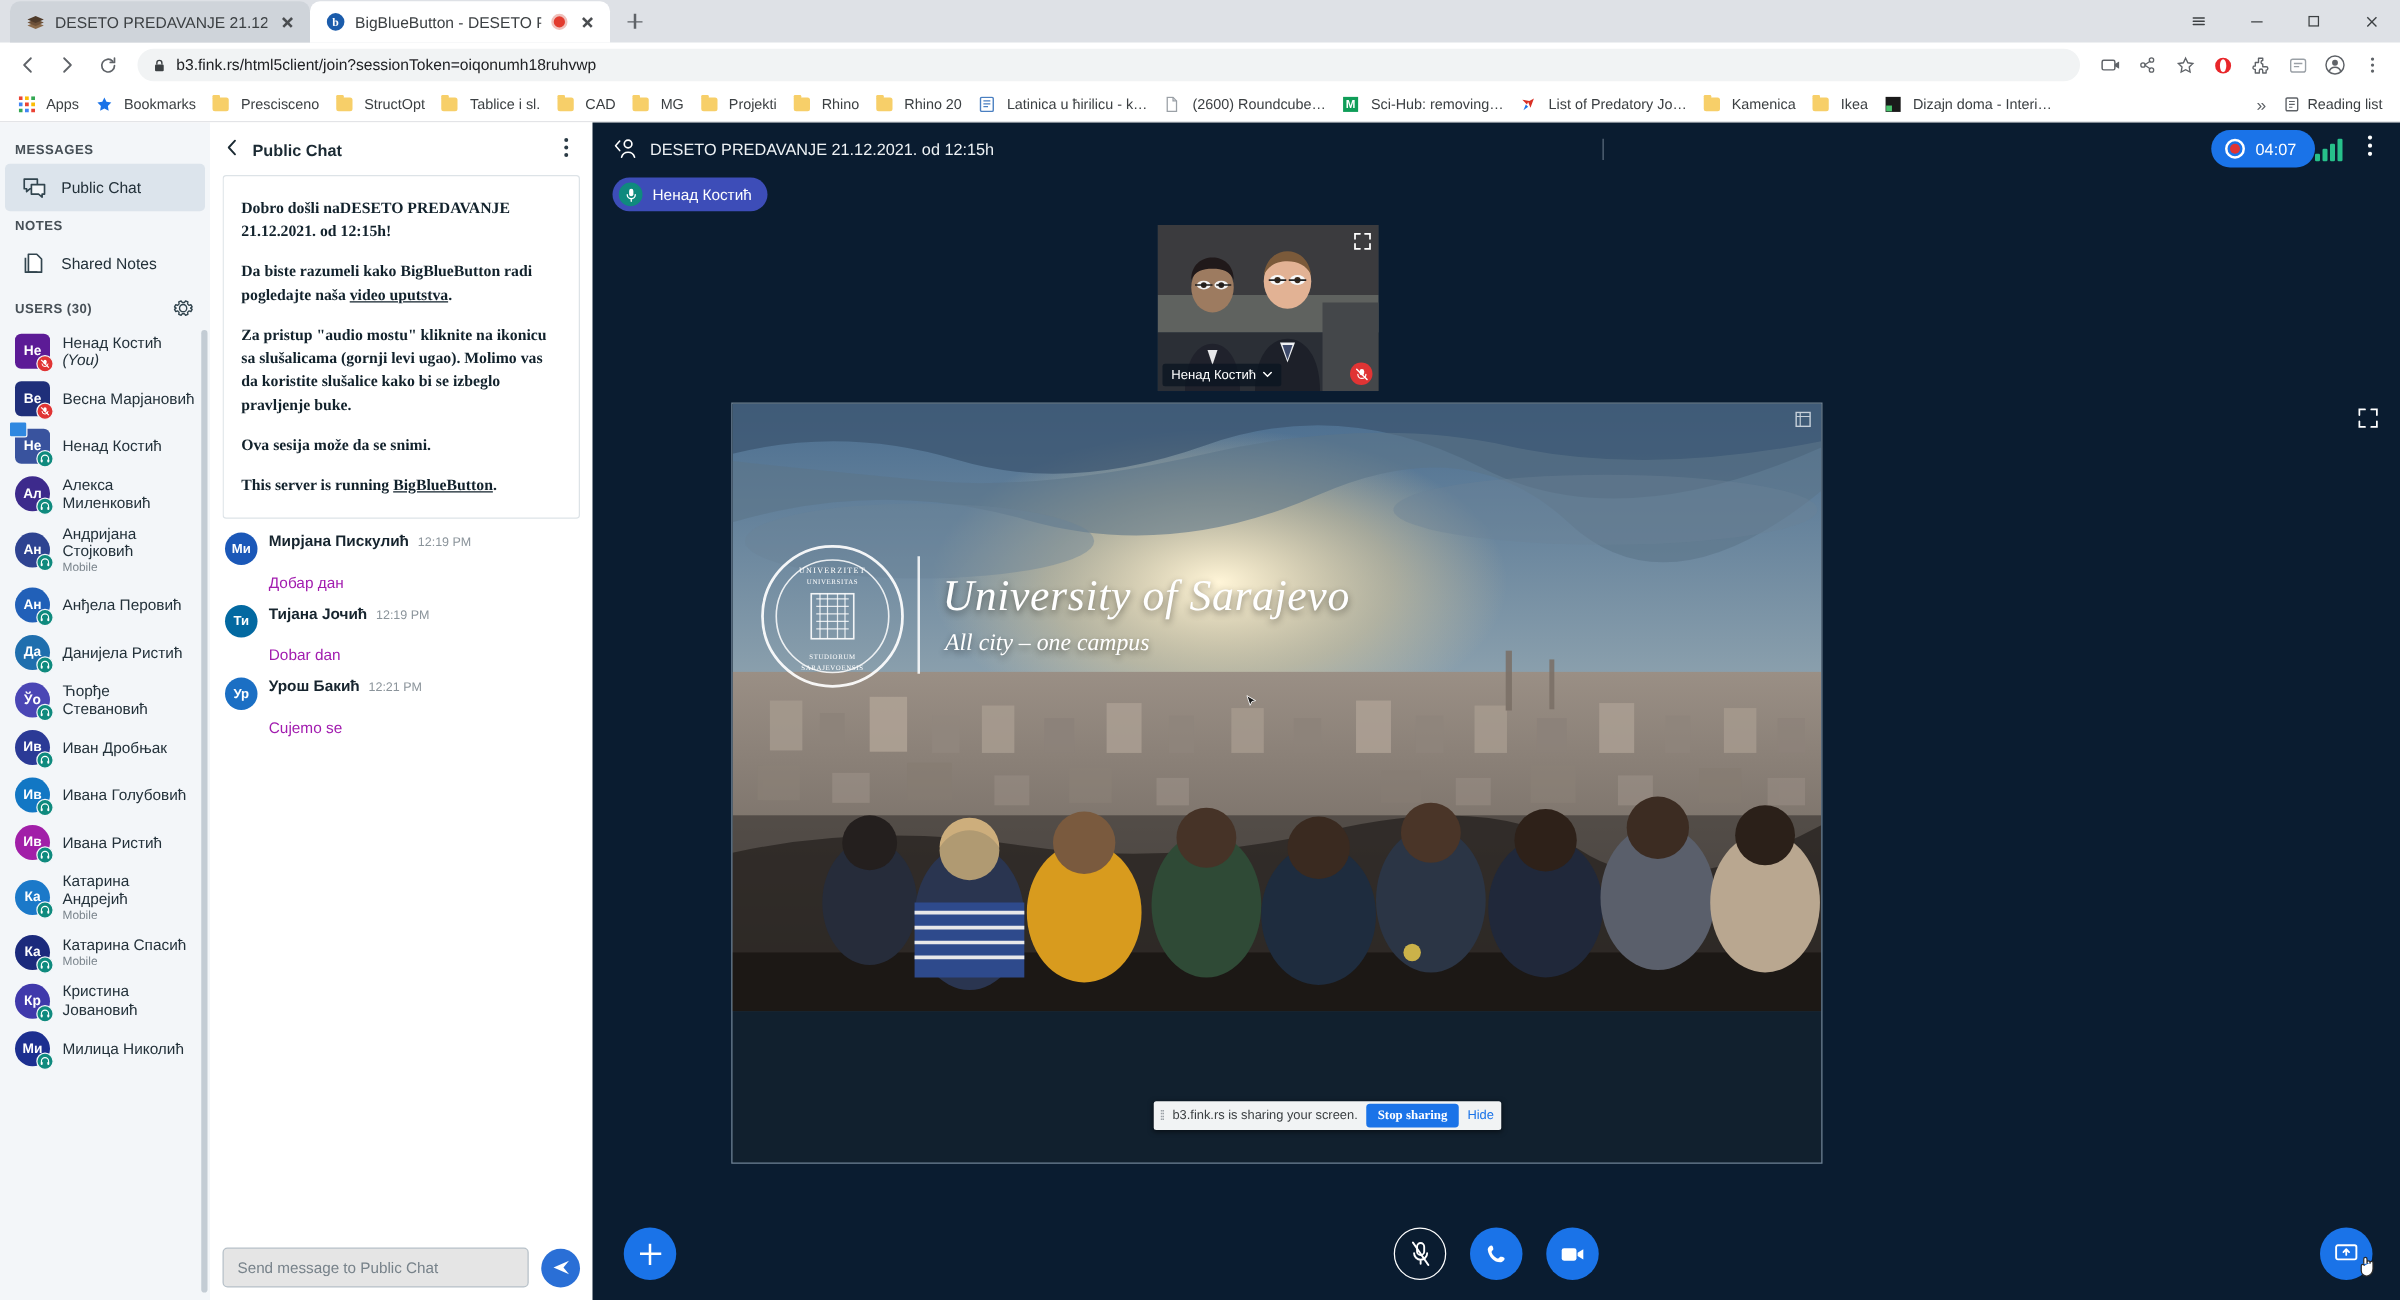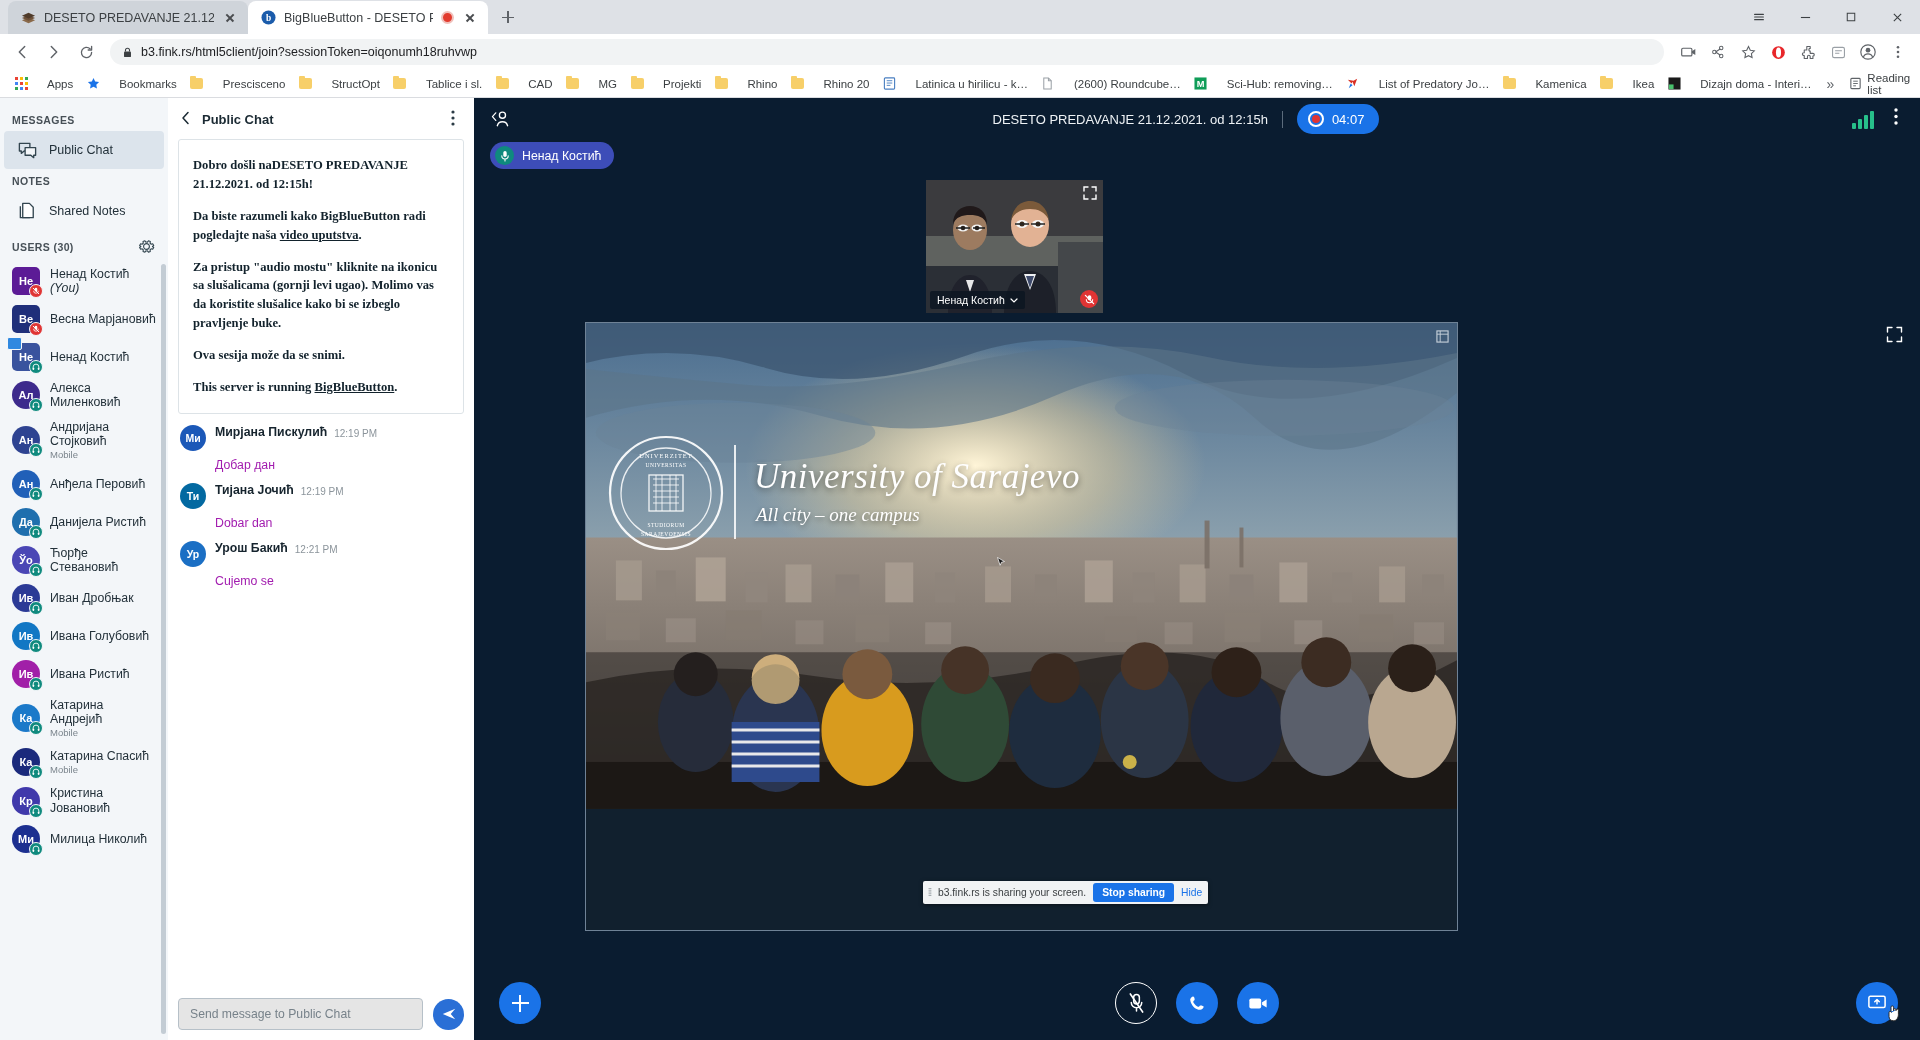--- a/index.html
+++ b/index.html
@@ -54,21 +54,21 @@
   }
   .lock { width: 11px; height: 11px; flex:0 0 11px; }
   .tb-icons { display:flex; align-items:center; gap: 2px; }
   .tb-icon { width: 28px; height: 28px; display:flex; align-items:center; justify-content:center; color:#5f6368; }
 
   .bookmarks {
     height: 28px; background: #fff; display: flex; align-items: center;
     padding: 0 8px; gap: 1px; font-size: 11.5px; color: #3c4043;
     border-bottom: 1px solid #dadce0; flex: 0 0 28px;
   }
-  .bm { display: flex; align-items: center; gap: 19px; padding: 3px 6px; border-radius: 4px; white-space: nowrap; }
+  .bm { display: flex; align-items: center; gap: 9px; padding: 3px 6px; border-radius: 4px; white-space: nowrap; }
   .bm-ico { width: 14px; height: 14px; flex: 0 0 14px; display:flex; align-items:center; justify-content:center; }
   .folder { width: 13px; height: 11px; background: #f7cf69; border-radius: 1px 2px 2px 2px; position: relative; }
   .folder::before { content:''; position:absolute; left:0; top:-2.5px; width:6px; height:3px; background:#f7cf69; border-radius:1px 1px 0 0; }
   .bm-spacer { flex: 1; }
   .overflow-btn { padding: 3px 7px; color:#5f6368; font-size: 14px; }
   .readinglist { display:flex; align-items:center; gap:5px; padding: 3px 6px; }
 
   
   .app { flex: 1; display: flex; background: #fff; min-height: 0; }
 
@@ -159,21 +159,21 @@
     width: 31px; height: 31px; flex: 0 0 31px; border-radius: 50%;
     background: #2a6fd6; display: flex; align-items: center; justify-content: center;
     color: #fff;
   }
 
   
   .stage { flex: 1; background: #0a1c30; position: relative; min-width: 0; display: flex; flex-direction: column; }
 
   .stage-top { height: 42px; display: flex; align-items: center; padding: 0 16px; position: relative; flex:0 0 42px; }
   .st-left { width: 30px; color: #fff; display:flex; align-items:center; }
-  .st-center { flex: 1; display: flex; align-items: center; justify-content: center; gap: 14px; }
+  .st-center { flex: 1; display: flex; align-items: center; justify-content: space-between; gap: 14px; }
   .meeting-title { font-size: 13px; color: #eef2f5; }
   .divider-v { width: 1px; height: 17px; background: #5b6b7c; }
   .rec-pill {
     background: #1a73e8; border-radius: 16px; height: 30px; padding: 0 15px 0 11px;
     display: flex; align-items: center; gap: 8px; color: #fff; font-size: 13px;
   }
   .rec-dot { width: 16px; height: 16px; border-radius:50%; border: 2px solid #fff;
              display:flex; align-items:center; justify-content:center; }
   .rec-dot span { width: 8px; height: 8px; border-radius:50%; background:#e03434; display:block; }
   .st-right { display: flex; align-items: center; gap: 14px; color: #fff; }
@@ -222,21 +222,21 @@
   .sharebar {
     position: absolute; left: 337px; bottom: 26px;
     height: 23px; background: #f1f3f4; border-radius: 2px; display: flex; align-items: center;
     padding: 0 6px 0 5px; gap: 7px; box-shadow: 0 1px 4px rgba(0,0,0,.5);
   }
   .share-grip { color:#9aa0a6; font-size: 11px; letter-spacing: -1px; }
   .share-txt { font-size: 10.3px; color: #3c4043; white-space: nowrap; }
   .share-stop {
     background: #1a73e8; color: #fff; font-size: 10.3px; font-weight: bold;
     padding: 4px 9px; border-radius: 3px; border: none;
-    font-family: Liberation Sans, sans-serif;
+    font-family: Liberation Serif, serif;
   }
   .share-hide { font-size: 10.3px; color: #1a73e8; }
 
   
   .actionbar { height: 72px; flex: 0 0 72px; position: relative; }
   .ab-plus {
     position: absolute; left: 25px; top: 14px; width: 42px; height: 42px; border-radius: 50%;
     background: #1a73e8; display: flex; align-items: center; justify-content: center;
   }
   .ab-plus::before, .ab-plus::after { content:''; position:absolute; background:#fff; }

